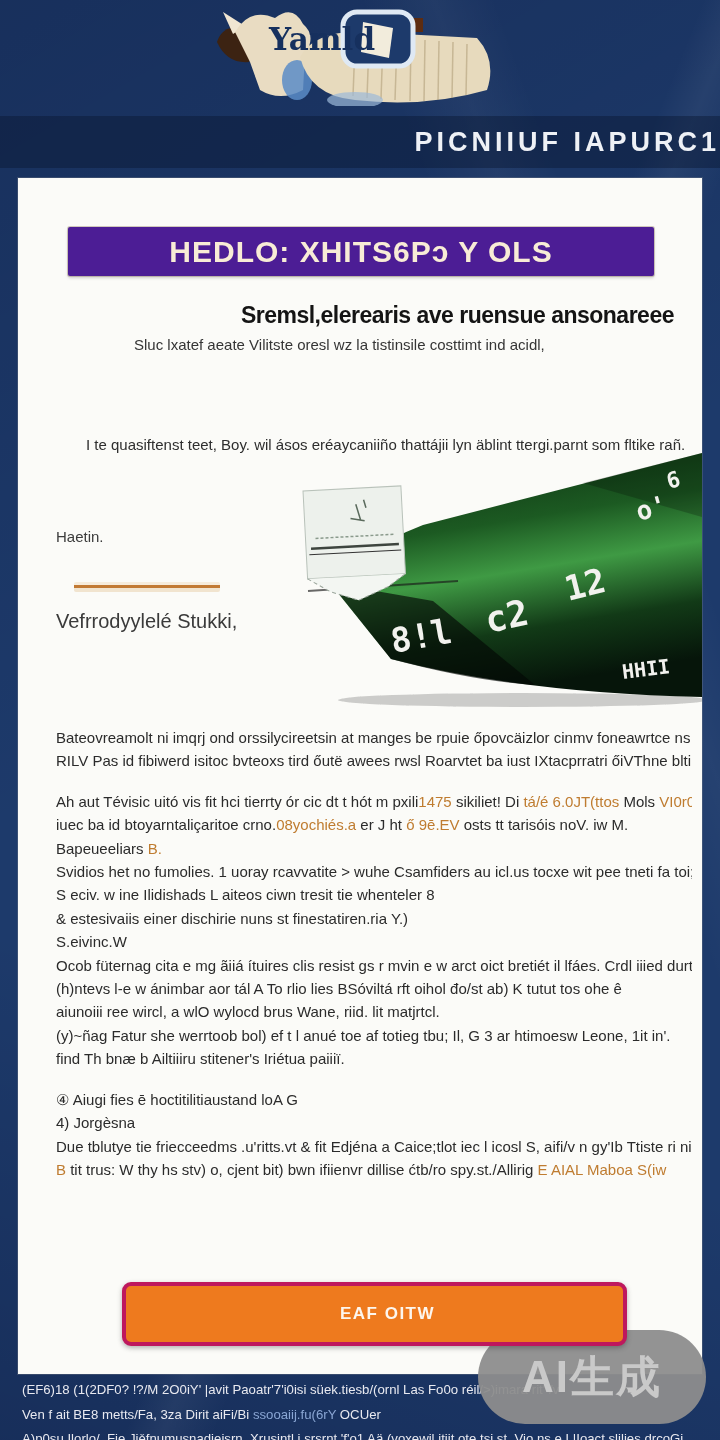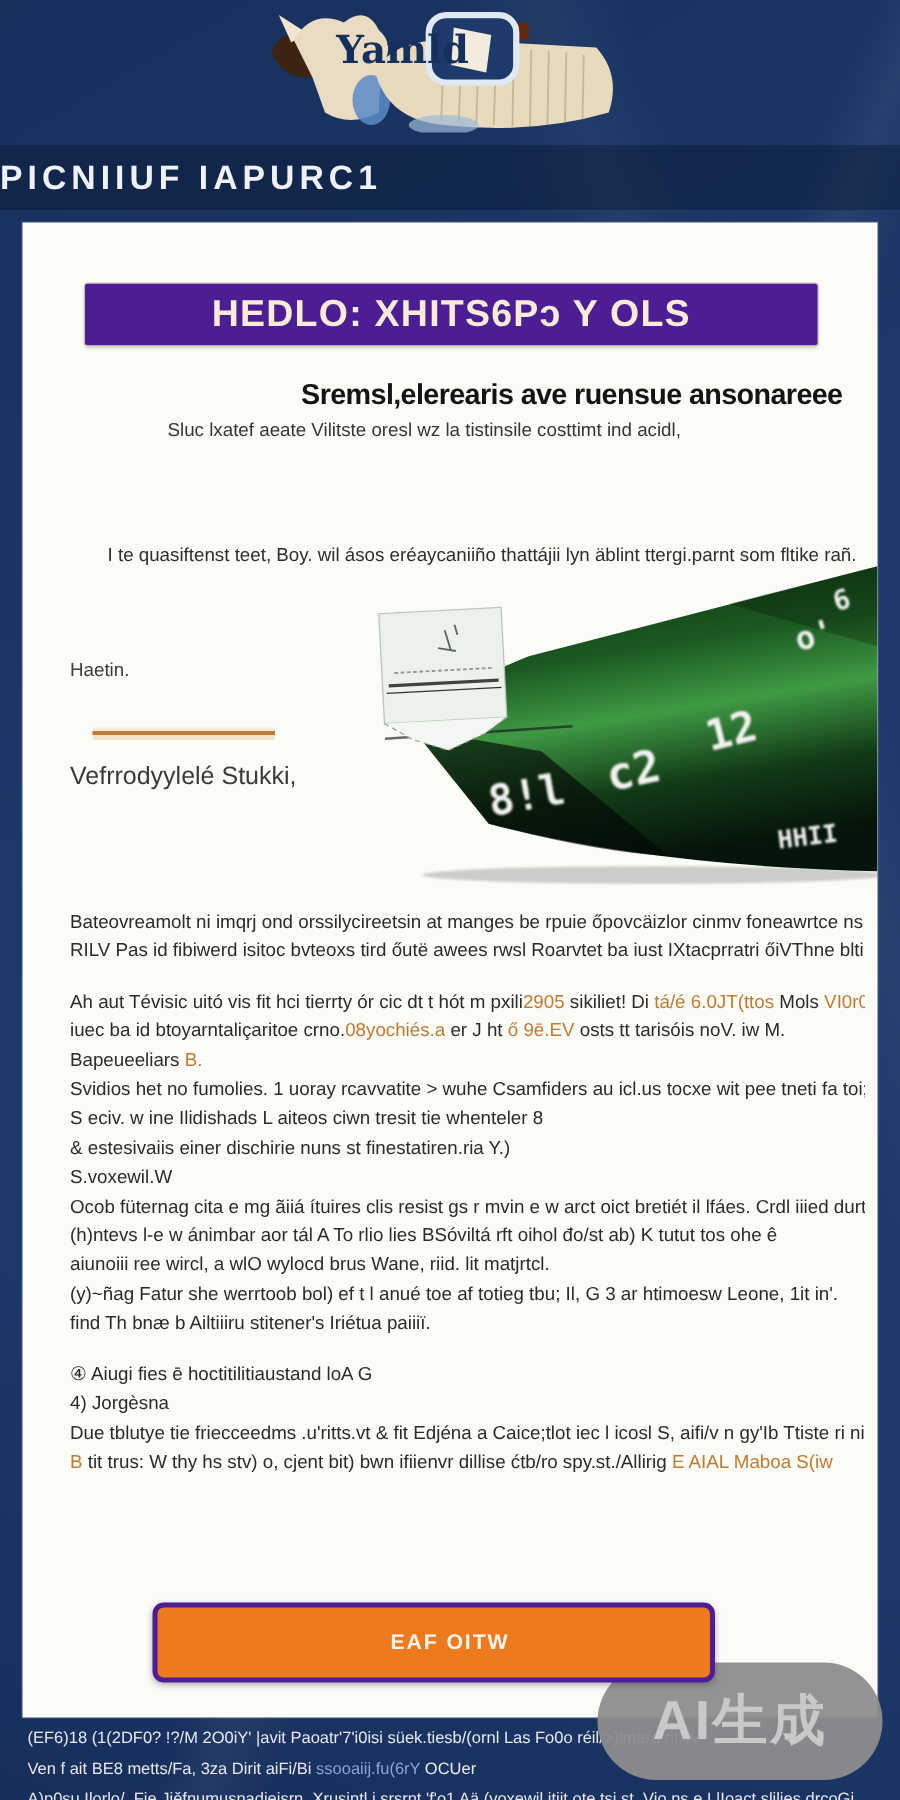--- a/index.html
+++ b/index.html
@@ -8,21 +8,21 @@
   .page::before{content:"";position:absolute;inset:0;pointer-events:none;
     background:
       linear-gradient(112deg, transparent 54%, rgba(255,255,255,0.05) 57%, transparent 61%),
       linear-gradient(250deg, transparent 18%, rgba(255,255,255,0.04) 23%, transparent 29%),
       linear-gradient(150deg, rgba(0,0,25,0.18), transparent 45%),
       linear-gradient(20deg, rgba(0,0,25,0.20), transparent 30%);}
   
   .logo{position:absolute;left:205px;top:2px;width:290px;height:104px;}
   .brand-band{position:absolute;left:0;top:116px;width:720px;height:52px;
     background:rgba(8,20,46,0.40);}
-  .brand-line{width:100%;text-align:left;line-height:52px;color:#eef1f6;
+  .brand-line{width:100%;text-align:right;line-height:52px;color:#eef1f6;
     font-size:27px;font-weight:bold;letter-spacing:4px;}
   
   .card{position:absolute;left:18px;top:178px;width:684px;height:1196px;
     background:#fbfbf8;box-shadow:0 0 0 1px rgba(150,150,150,0.25);}
   .banner{position:absolute;left:50px;top:5px;width:586px;height:49px;background:#4c1d95;
     border-radius:2px;box-shadow:0 0 0 1px rgba(160,140,120,0.45), 0 2px 3px rgba(120,120,120,0.35);margin-top:44px;}
   .banner-text{width:100%;text-align:center;line-height:49px;color:#f8ecd6;
     font-size:30px;font-weight:bold;letter-spacing:1px;}
   .headline{position:absolute;left:116px;top:124px;width:540px;}
   .headline .title{font-size:23px;font-weight:bold;color:#141414;letter-spacing:-0.5px;margin-bottom:7px;text-align:right;}
@@ -31,22 +31,22 @@
   .greeting{position:absolute;left:38px;top:350px;font-size:15px;color:#3c3c3c;}
   .divider{position:absolute;left:56px;top:404px;width:146px;height:10px;
     background:linear-gradient(#f6ecdc 0 3px,#c27a34 3px 6px,#f1e4cf 6px 10px);border-radius:2px;}
   .signature{position:absolute;left:38px;top:432px;font-size:20px;color:#3a3a3a;}
   .hero{position:absolute;left:255px;top:255px;width:429px;height:275px;}
   .body-lines{position:absolute;left:38px;top:548px;width:636px;font-size:15px;color:#2b2b2b;}
   .bline{line-height:23.4px;min-height:23.4px;white-space:nowrap;overflow:hidden;}
   .bline.gap{margin-top:17px;}
   .lnk{color:#bf7c30;}
   .lnk2{color:#8aa6d4;}
-  .cta{position:absolute;left:104px;top:1104px;width:450px;height:64px;z-index:4;
-    background:#ee7a1e;border:4px solid #4c1d95;border-radius:9px;cursor:pointer;
+  .cta{position:absolute;left:104px;top:1104px;width:505px;height:64px;z-index:4;
+    background:#ee7a1e;border:4px solid #be185d;border-radius:9px;cursor:pointer;
     color:#fdf6ee;font-family:"Liberation Sans",sans-serif;font-size:17px;font-weight:bold;
     letter-spacing:1.5px;box-shadow:0 2px 5px rgba(40,40,40,0.35);padding-left:32px;}
   
   .footer{position:absolute;left:22px;top:1378px;width:690px;font-size:13.2px;color:#e8e9f0;}
   .footer .bline{line-height:24.6px;min-height:24.6px;}
   
   .watermark{position:absolute;left:478px;top:1330px;width:228px;height:94px;z-index:3;
     background:rgba(141,141,141,0.95);border-radius:47px;text-align:center;}
   .watermark-text{line-height:94px;font-size:44px;font-weight:bold;color:#c9c9c9;letter-spacing:2px;}
 </style>
@@ -134,27 +134,27 @@
         <line x1="10" y1="48" x2="88" y2="48" stroke="#8a9a8c" stroke-width="1.5" stroke-dasharray="3 2"></line>
         <line x1="5" y1="58" x2="93" y2="58" stroke="#3e453f" stroke-width="2.5"></line>
         <line x1="3" y1="64" x2="95" y2="64" stroke="#333" stroke-width="1"></line>
         <path d="M0,88 L22,102 L50,112 L80,100 L98,88" fill="#f3f6f2" stroke="#9aa59b" stroke-width="1" stroke-dasharray="4 3"></path>
       </g>
     </svg>
 
     <div class="body-lines">
         <div class="bline"><span>Bateovreamolt ni imqrj ond orssilycireetsin at manges be rpuie őpovcäizlor cinmv foneawrtce ns eivinc</span></div>
         <div class="bline"><span>RILV Pas id fibiwerd isitoc bvteoxs tird őutë awees rwsl Roarvtet ba iust IXtacprratri őiVThne bltiriy</span></div>
-        <div class="bline gap"><span>Ah aut Tévisic uitó vis fit hci tierrty ór cic dt t hót m pxili</span><span class="lnk">2905</span><span> sikiliet! Di </span><span class="lnk">tá/é 6.0JT(ttos</span><span> Mols </span><span class="lnk">VI0r0s</span></div>
+        <div class="bline gap"><span>Ah aut Tévisic uitó vis fit hci tierrty ór cic dt t hót m pxili</span><span class="lnk">1475</span><span> sikiliet! Di </span><span class="lnk">tá/é 6.0JT(ttos</span><span> Mols </span><span class="lnk">VI0r0s</span></div>
         <div class="bline"><span>iuec ba id btoyarntaliçaritoe crno.</span><span class="lnk">08yochiés.a</span><span> er J ht </span><span class="lnk">ő 9ē.EV</span><span> osts tt tarisóis noV. iw M.</span></div>
         <div class="bline"><span>Bapeueeliars </span><span class="lnk">B.</span></div>
         <div class="bline"><span>Svidios het no fumolies. 1 uoray rcavvatite &gt; wuhe Csamfiders au icl.us tocxe wit pee tneti fa toi; p e ecetiite</span></div>
         <div class="bline"><span>S eciv. w ine Ilidishads L aiteos ciwn tresit tie whenteler 8</span></div>
         <div class="bline"><span>&amp; estesivaiis einer dischirie nuns st finestatiren.ria Y.)</span></div>
-        <div class="bline"><span>S.voxewil.W</span></div>
+        <div class="bline"><span>S.eivinc.W</span></div>
         <div class="bline"><span>Ocob füternag cita e mg ãiiá ítuires clis resist gs r mvin e w arct oict bretiét il lfáes. Crdl iiied durth ranita</span></div>
         <div class="bline"><span>(h)ntevs l-e w ánimbar aor tál A To rlio lies BSóviltá rft oihol đo/st ab) K tutut  tos ohe ê</span></div>
         <div class="bline"><span>aiunoiii ree wircl, a wlO wylocd brus Wane, riid. lit matjrtcl.</span></div>
         <div class="bline"><span>(y)~ñag Fatur she werrtoob bol) ef t l anué toe af totieg tbu; Il, G 3 ar htimoesw Leone, 1it in'.</span></div>
         <div class="bline"><span>find Th bnæ b Ailtiiiru stitener's Iriétua paiiiï.</span></div>
         <div class="bline gap"><span>④ Aiugi fies ē hoctitilitiaustand loA G</span></div>
         <div class="bline"><span>4) Jorgèsna</span></div>
         <div class="bline"><span>Due tblutye tie friecceedms .u'ritts.vt &amp; fit Edjéna a Caice;tlot iec l icosl S, aifi/v n gy'Ib Ttiste ri ni-</span></div>
         <div class="bline"><span class="lnk">B</span><span> tit trus: W thy hs stv) o, cjent bit) bwn ifiienvr dillise ćtb/ro spy.st./Allirig </span><span class="lnk">E AIAL Maboa S(iw</span></div>
       </div>

